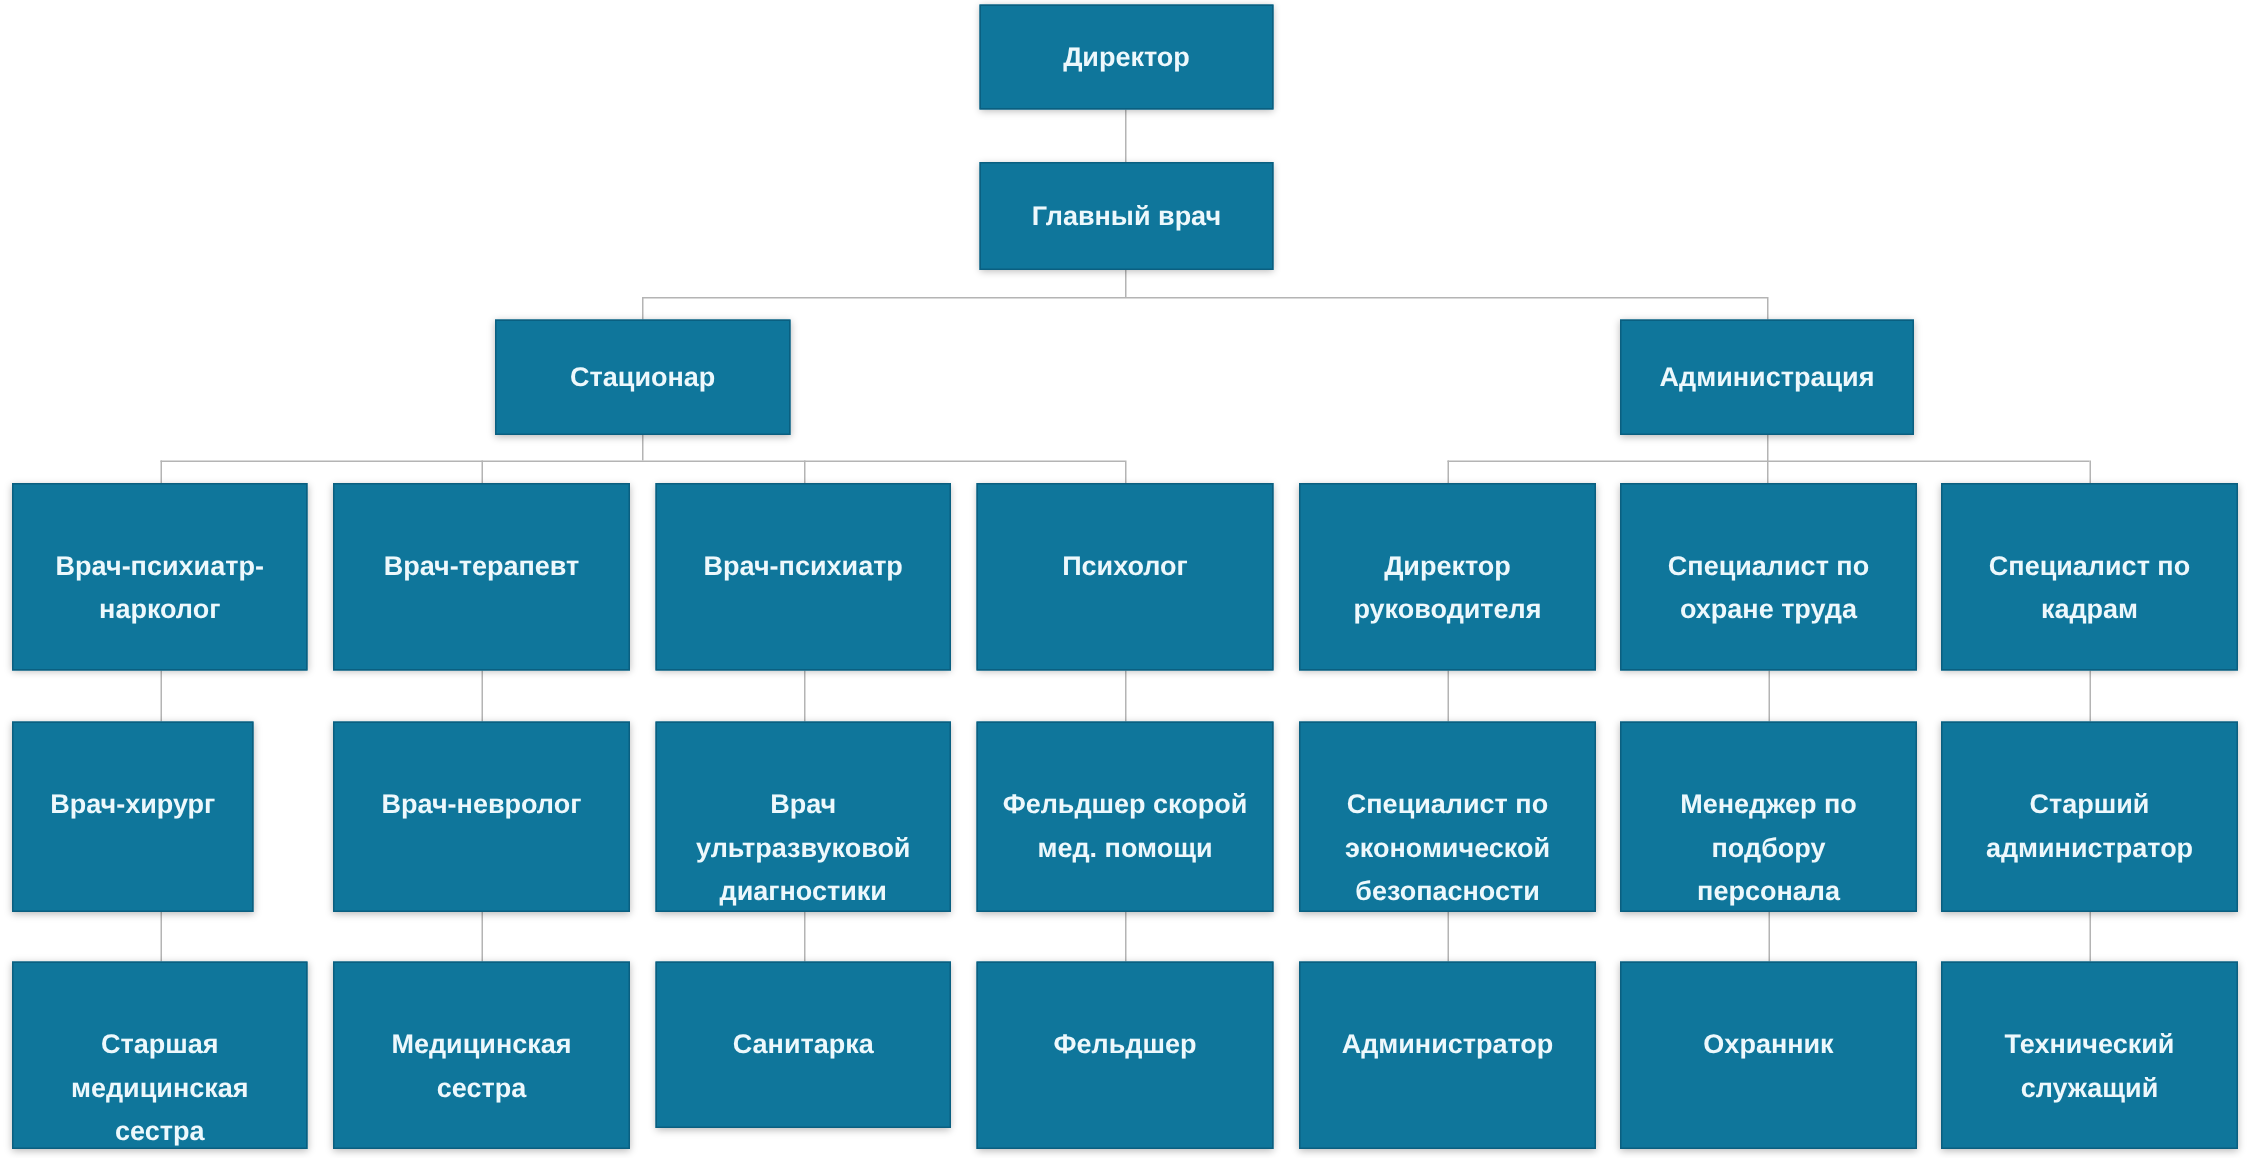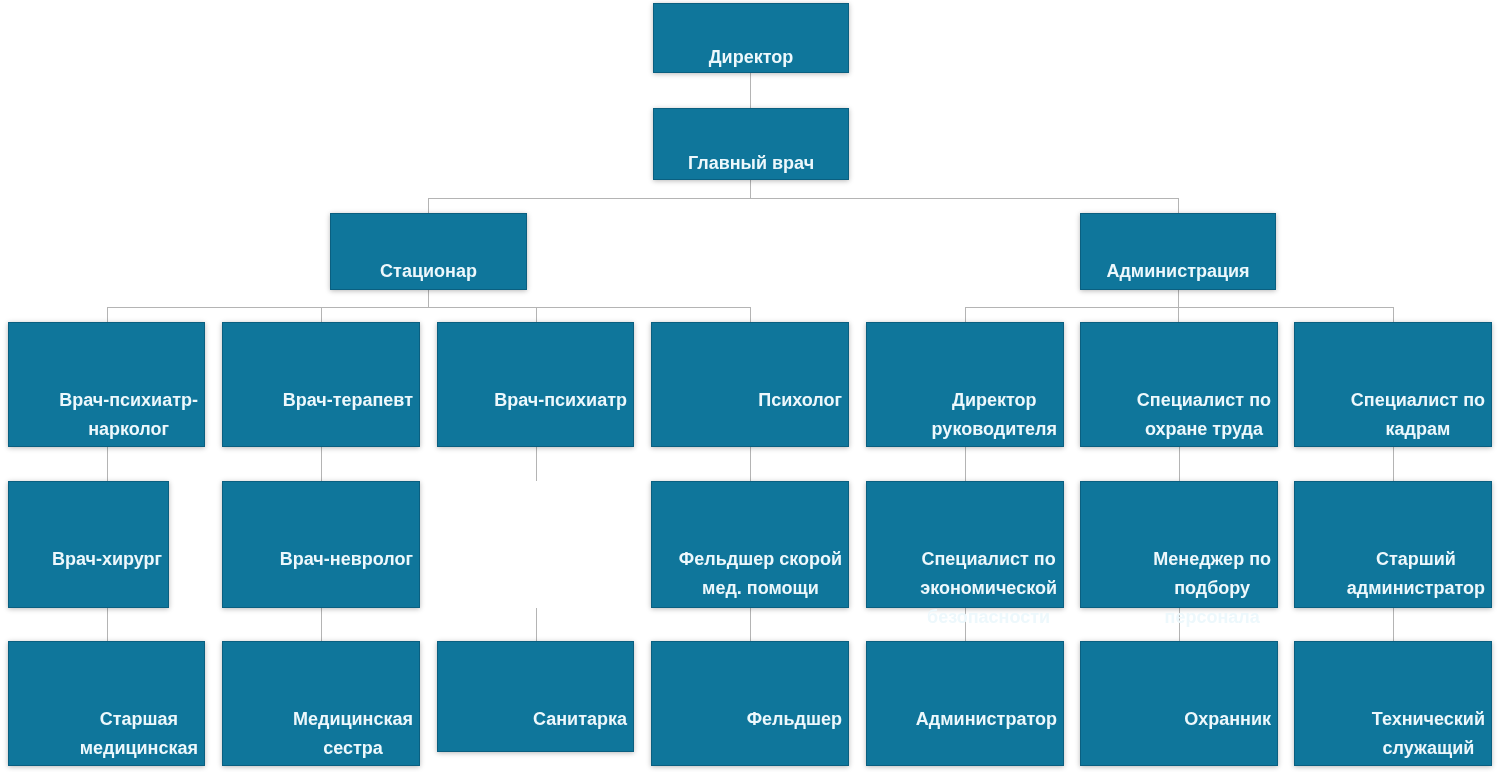--- a/index.html
+++ b/index.html
@@ -27,28 +27,26 @@
     line-height: 29px;
     text-align: center;
     display: flex;
     justify-content: center;
   }
   .node.center {
     align-items: center;
   }
   .node.top {
     align-items: flex-start;
-    padding-top: 24px;
-    justify-content: flex-end;
+    padding-top: 40px;
   }
   .label {
     white-space: pre-line;
     display: block;
     padding: 0 6px;
-    margin-top: 39px;
   }
   .vline, .hline {
     position: absolute;
     background: #b4b4b4;
   }
   .vline { width: 1px; }
   .hline { height: 1px; }
 </style>
 </head>
 <body>
@@ -130,20 +128,25 @@
     <span class="label">Специалист по
 кадрам</span>
   </div>
 
   <div class="node top" style="left:8px;top:481px;width:161px;height:127px">
     <span class="label">Врач-хирург</span>
   </div>
   <div class="node top" style="left:222px;top:481px;width:198px;height:127px">
     <span class="label">Врач-невролог</span>
   </div>
+  <div class="node top" style="left:437px;top:481px;width:197px;height:127px">
+    <span class="label">Врач
+ультразвуковой
+диагностики</span>
+  </div>
   <div class="node top" style="left:651px;top:481px;width:198px;height:127px">
     <span class="label">Фельдшер скорой
 мед. помощи</span>
   </div>
   <div class="node top" style="left:866px;top:481px;width:198px;height:127px">
     <span class="label">Специалист по
 экономической
 безопасности</span>
   </div>
   <div class="node top" style="left:1080px;top:481px;width:198px;height:127px">

